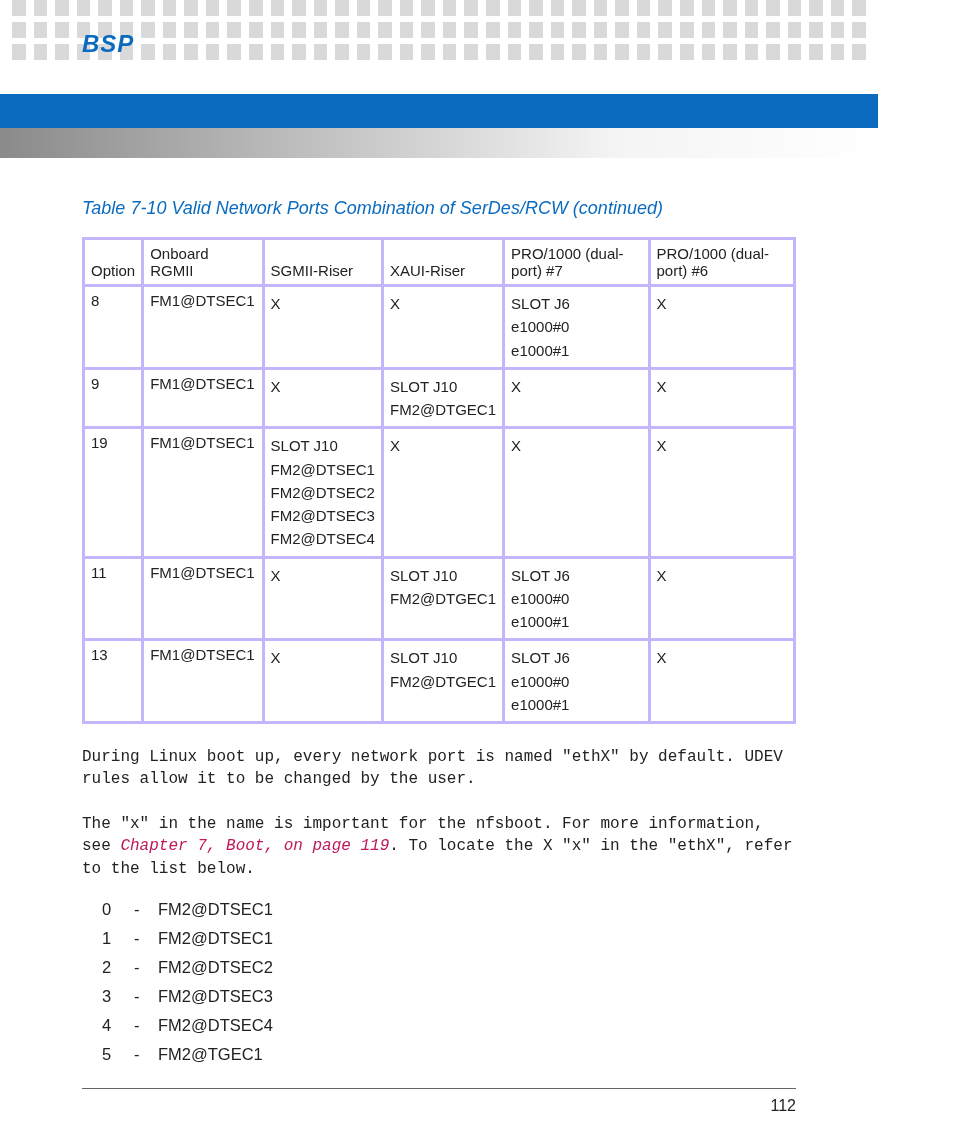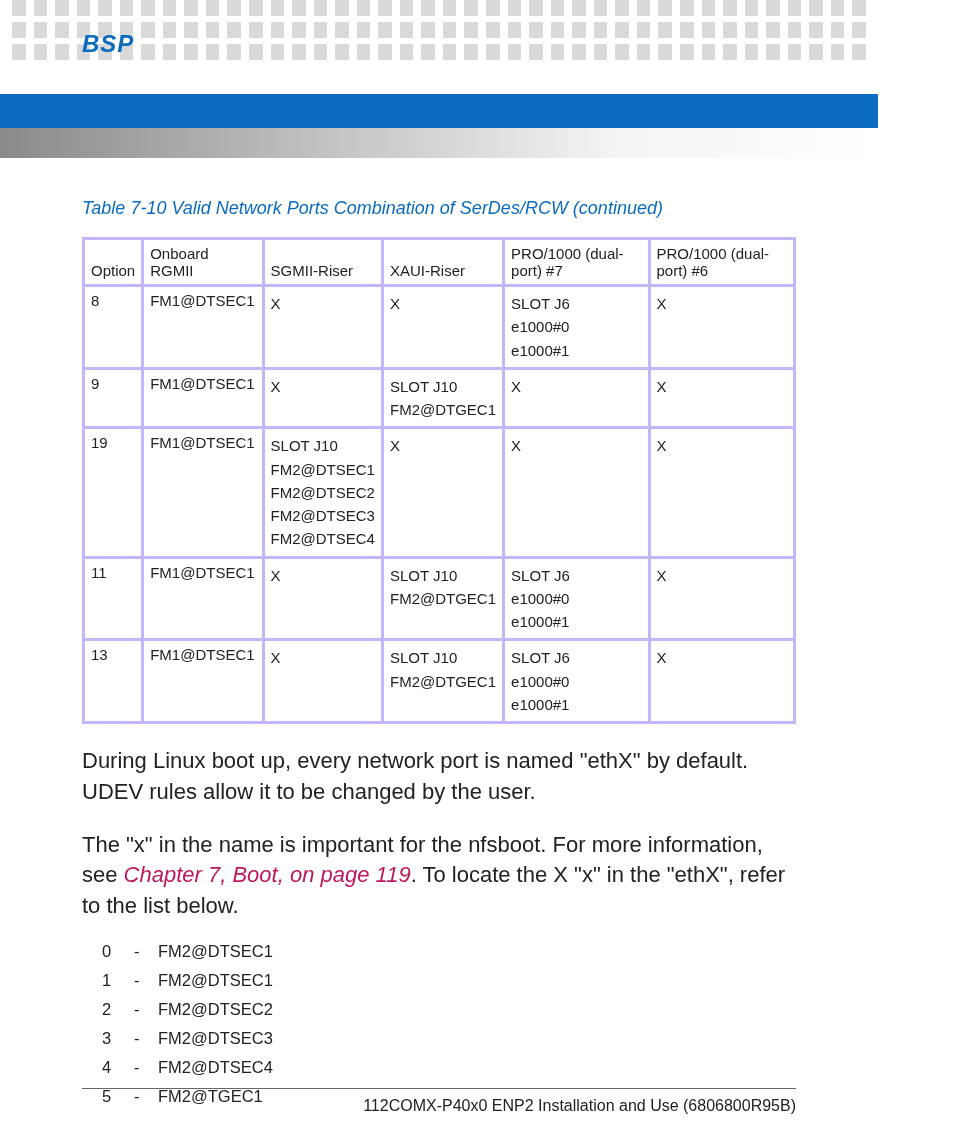--- a/index.html
+++ b/index.html
@@ -72,23 +72,24 @@
     vertical-align: top;
     font-weight: 400;
   }
   table.data th {
     vertical-align: bottom;
   }
   .cell-lines div {
     line-height: 1.55;
   }
   .para {
-    font-size: 22px;
+    font-size: 16px;
     line-height: 1.4;
     margin: 22px 0 0 0;
+    font-family: Liberation Mono, monospace;
   }
   .link {
     color: #be185d;
     font-style: italic;
   }
   .list {
     margin: 20px 0 0 20px;
     font-size: 16.5px;
   }
   .list-row {
@@ -447,17 +448,16 @@
           <span>FM2@TGEC1</span>
         </div>
       </div>
 
   </div>
 
   <div class="footer">
     <hr class="footer-rule">
     <div class="footer-line">
       <span>112</span>
-      <span>COMX-P40x0 ENP2 Installation and Use (6806800R95B)</span>
     </div>
   </div>
 
 </div>
 
 </body></html>

